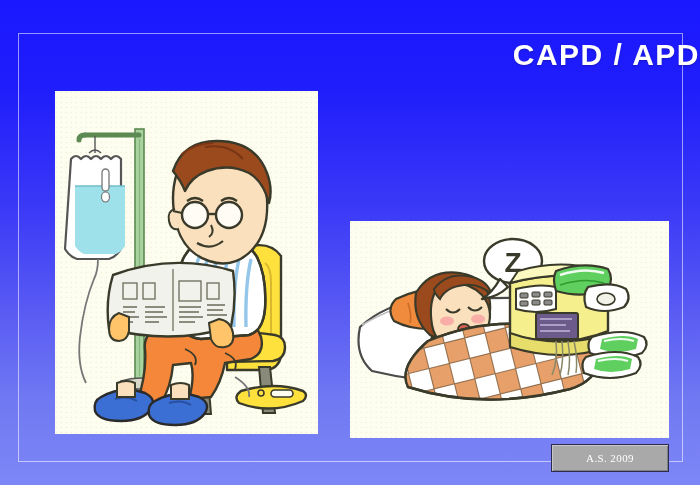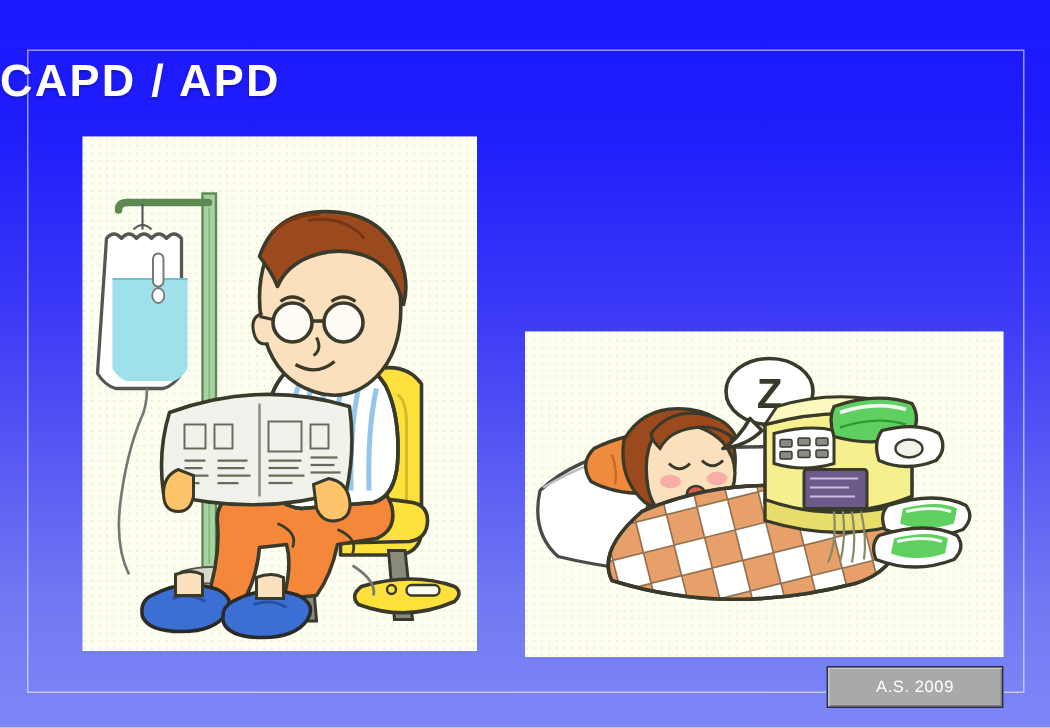--- a/index.html
+++ b/index.html
@@ -13,21 +13,21 @@
   
   .slide-frame{
     position:absolute; left:18px; top:33px; right:17px; bottom:23px;
     border:1px solid rgba(255,255,255,0.55);
     pointer-events:none;
   }
 
   
   .slide-title{
     position:absolute; left:0; top:38px; width:700px;
-    text-align:left;
+    text-align:right;
     color:#ffffff;
     font-size:30px; font-weight:bold;
     letter-spacing:1.5px;
     font-family:"Liberation Sans", sans-serif;
     text-shadow:0 1px 2px rgba(0,0,0,0.25);
   }
 
   
   .pic{
     position:absolute;
@@ -42,21 +42,21 @@
   
   .badge{
     position:absolute; left:551px; top:444px; width:118px; height:28px;
     background:#a9a9a9;
     border:1px solid #2b2b4f;
     box-shadow: inset 1px 1px 0 #c8c8c8, inset -1px -1px 0 #808080;
     display:flex; align-items:center; justify-content:center;
   }
   .badge span{
     color:#ffffff; font-size:11px; letter-spacing:0.4px;
-    font-family:Liberation Sans, sans-serif;
+    font-family:Liberation Serif, serif;
   }
 </style>
 </head>
 <body>
 
 <div class="slide-frame"></div>
 
 <div class="slide-title">CAPD / APD</div>
 
 <div class="pic pic-capd">

